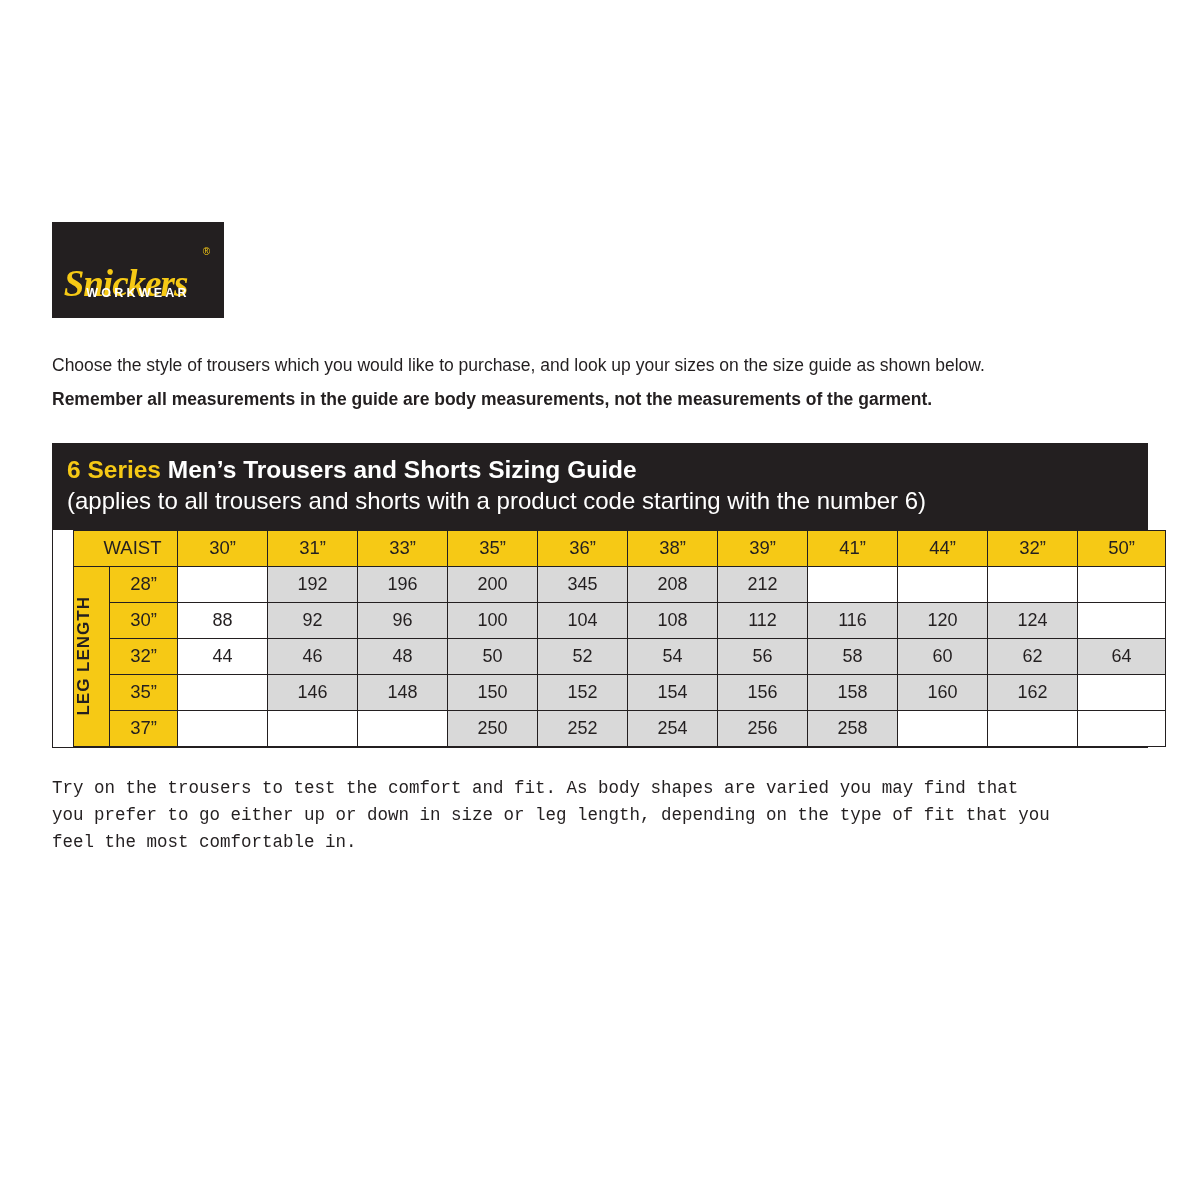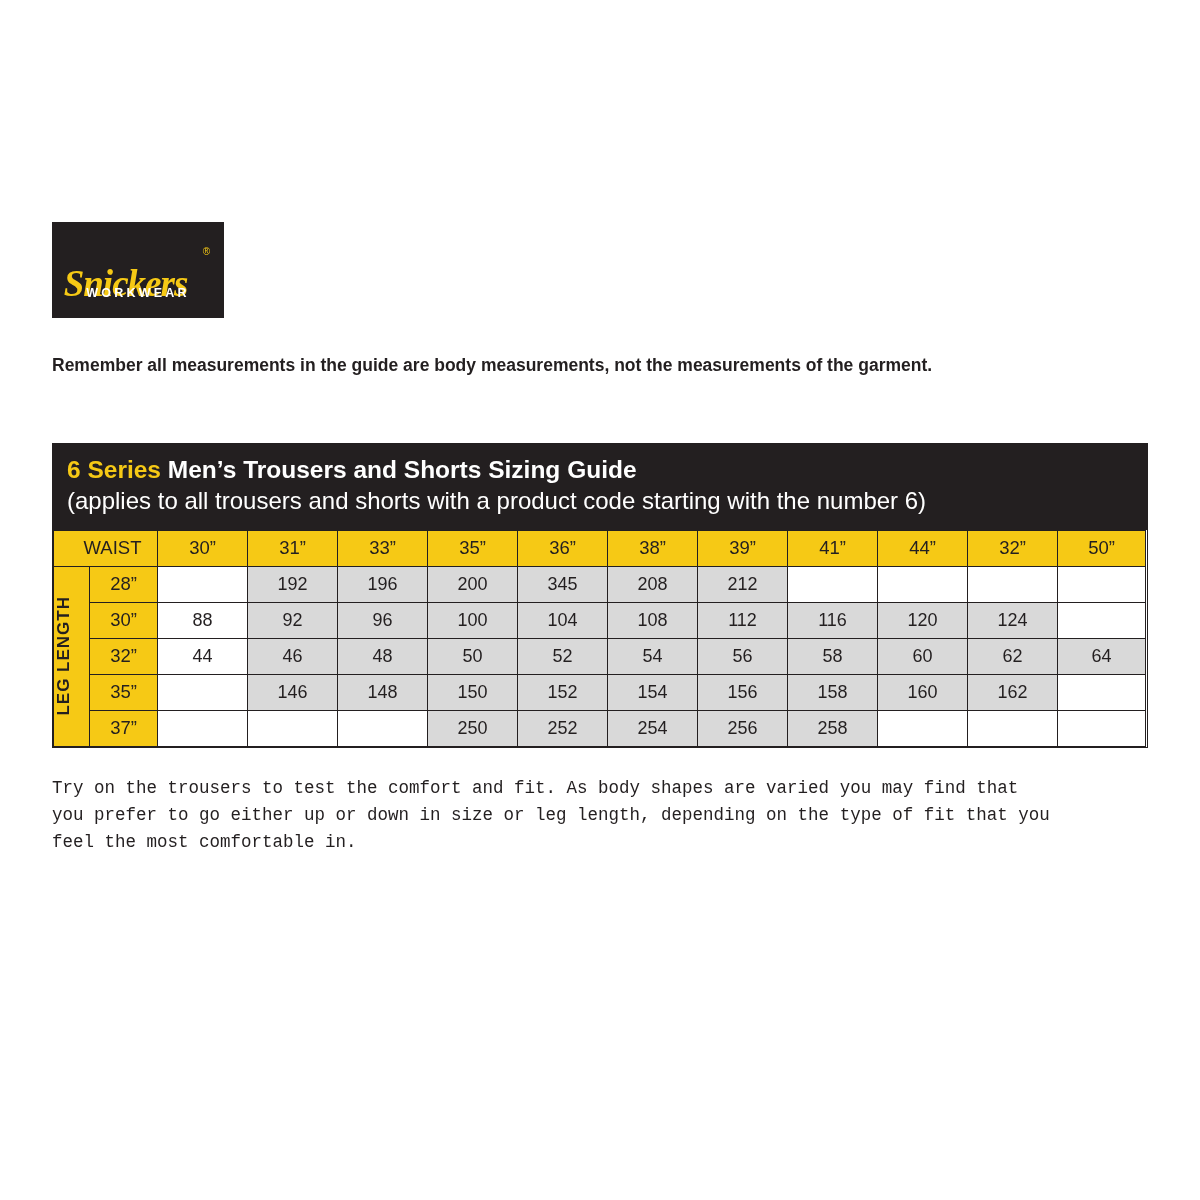--- a/index.html
+++ b/index.html
@@ -110,20 +110,21 @@
     font-weight: normal;
     line-height: 1.2;
     margin-top: 2px;
   }
 
   table.size {
     border-collapse: collapse;
     width: 1056px;
     table-layout: fixed;
     font-size: 18px;
+    margin-left: 20px;
   }
   table.size td, table.size th {
     border: 1px solid #231f20;
     text-align: center;
     height: 36px;
     box-sizing: border-box;
     padding: 0;
     font-weight: normal;
   }
   .hdr {
@@ -194,20 +195,21 @@
 
   <div class="logo-box">
     <div class="logo-word">
       <span>Snickers</span>
     </div>
     <div class="logo-reg">®</div>
     <div class="logo-sub">WORKWEAR</div>
   </div>
 
   <div class="intro">
+    <p>Choose the style of trousers which you would like to purchase, and look up your sizes on the size guide as shown below.</p>
     <p class="bold">Remember all measurements in the guide are body measurements, not the measurements of the garment.</p>
   </div>
 
   <div class="table-wrap">
     <div class="title-bar">
       <div class="title-line1"><span class="accent">6 Series</span><span> Men’s Trousers and Shorts Sizing Guide</span></div>
       <div class="title-line2">(applies to all trousers and shorts with a product code starting with the number 6)</div>
     </div>
 
     <table class="size">

